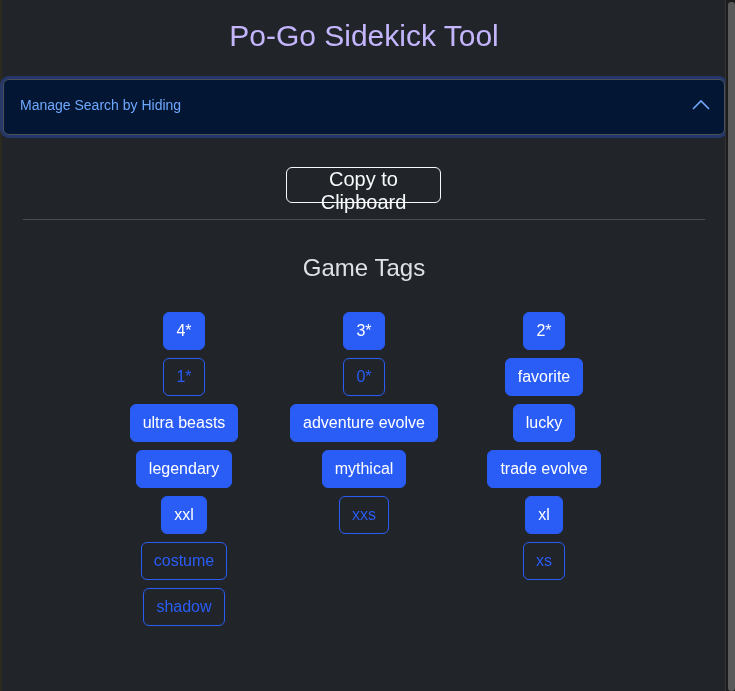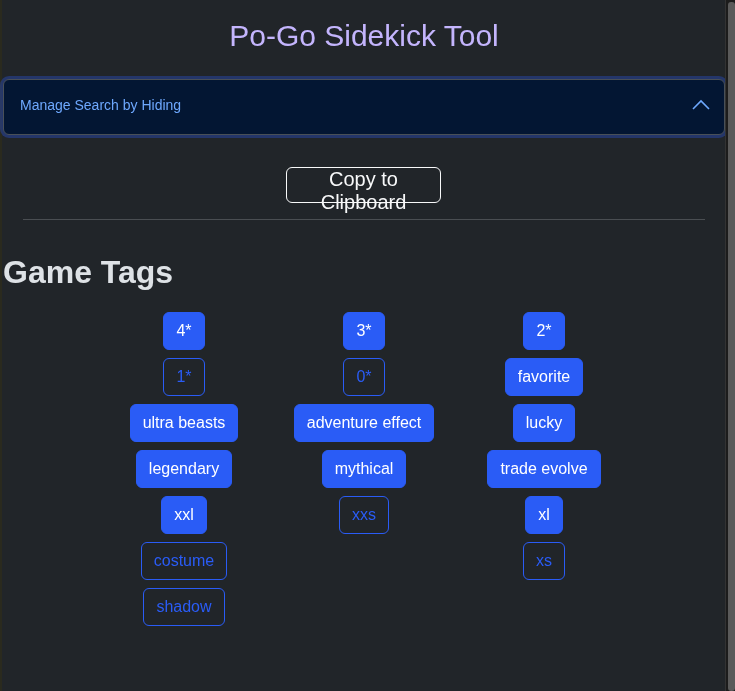--- a/index.html
+++ b/index.html
@@ -52,21 +52,21 @@
       background: transparent; border: 1px solid #f8f9fa; border-radius: 6px;
       color: #f8f9fa; font-size: 20px; font-family: "Liberation Sans", sans-serif;
       padding: 0; cursor: pointer;
     }
     .divider {
       position: absolute; left: 20px; top: 219px; width: 682px; height: 1px;
       background: #4a4e52;
     }
     .section-title {
       position: absolute; left: 0; width: 722px; top: 254px;
-      text-align: left; font-size: 32px; font-weight: 700; color: #dee2e6;
+      text-align: center; font-size: 24px; font-weight: 400; color: #dee2e6;
     }
     .tags {
       position: absolute; left: 91px; top: 312px; width: 540px;
       display: grid; grid-template-columns: 180px 180px 180px;
       row-gap: 8px;
     }
     .col { display: flex; flex-direction: column; align-items: center; row-gap: 8px; }
     .tag {
       height: 38px; box-sizing: border-box;
       padding: 0 12px; border-radius: 6px;
@@ -106,21 +106,21 @@
         <button class="tag off" aria-pressed="false">1*</button>
         <button class="tag on" aria-pressed="true">ultra beasts</button>
         <button class="tag on" aria-pressed="true">legendary</button>
         <button class="tag on" aria-pressed="true">xxl</button>
         <button class="tag off" aria-pressed="false">costume</button>
         <button class="tag off" aria-pressed="false">shadow</button>
       </div>
     <div class="col">
         <button class="tag on" aria-pressed="true">3*</button>
         <button class="tag off" aria-pressed="false">0*</button>
-        <button class="tag on" aria-pressed="true">adventure effect</button>
+        <button class="tag on" aria-pressed="true">adventure evolve</button>
         <button class="tag on" aria-pressed="true">mythical</button>
         <button class="tag off" aria-pressed="false">xxs</button>
       </div>
     <div class="col">
         <button class="tag on" aria-pressed="true">2*</button>
         <button class="tag on" aria-pressed="true">favorite</button>
         <button class="tag on" aria-pressed="true">lucky</button>
         <button class="tag on" aria-pressed="true">trade evolve</button>
         <button class="tag on" aria-pressed="true">xl</button>
         <button class="tag off" aria-pressed="false">xs</button>

